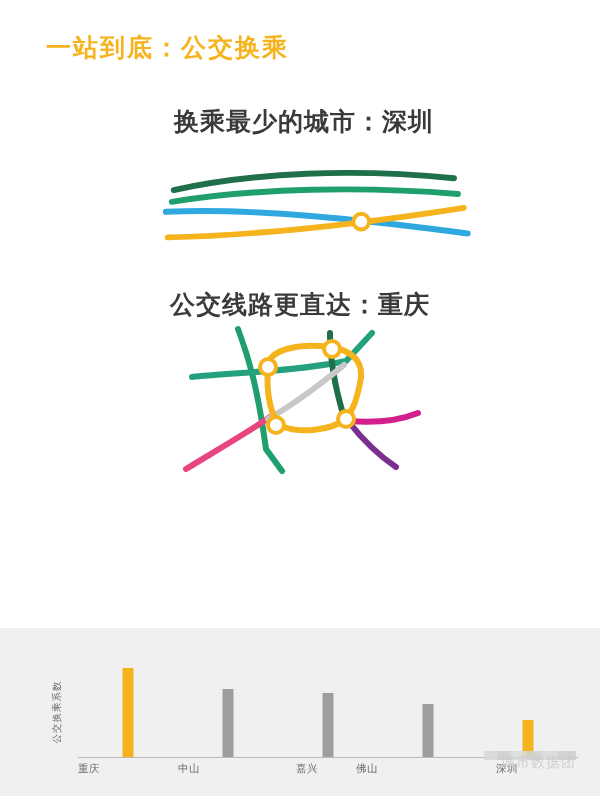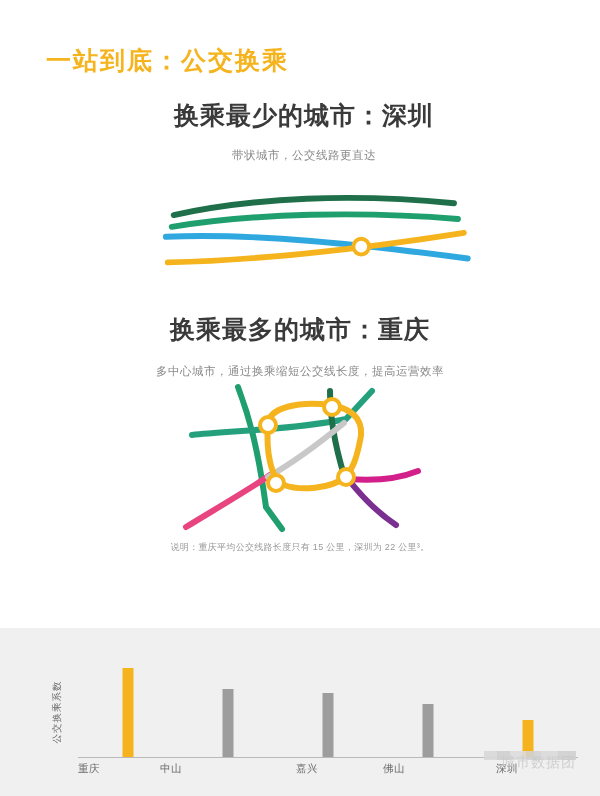--- a/index.html
+++ b/index.html
@@ -8,35 +8,35 @@
     width: 600px;
     height: 796px;
     background: #ffffff;
     font-family: "Liberation Sans", "DejaVu Sans", sans-serif;
     overflow: hidden;
     position: relative;
   }
 
   
   .header {
-    padding: 45px 0 0 46px;
+    padding: 32px 0 0 46px;
   }
   .header-title {
     font-size: 25px;
     font-weight: bold;
     color: #f5b31d;
     letter-spacing: 2px;
     line-height: 1.2;
   }
 
   
   .section {
     text-align: center;
   }
-  .sec1 { margin-top: 24px; padding-left: 8px; }
+  .sec1 { margin-top: 43px; padding-left: 8px; }
   .section-title {
     font-size: 25px;
     font-weight: bold;
     color: #3a3a3a;
     letter-spacing: 1px;
   }
   .section-sub {
     font-size: 11.5px;
     color: #8a8a8a;
     margin-top: 16px;
@@ -150,41 +150,39 @@
 </style>
 </head>
 <body>
 
 <div class="header">
   <div class="header-title">一站到底：公交换乘</div>
 </div>
 
 <div class="section sec1">
   <div class="section-title">换乘最少的城市：深圳</div>
-  <div class="section-sub">带状城市，公交线路更直达</div>
 
   <svg class="diagram" width="600" height="110" viewBox="0 0 600 110" aria-hidden="true">
     <g fill="none" stroke-linecap="round">
 
       <path d="M168,52 C250,34 350,30 452,40" stroke="#1f6f4a" stroke-width="6"></path>
 
       <path d="M166,64 C250,50 360,48 456,56" stroke="#1f9e6e" stroke-width="6"></path>
 
       <path d="M160,74 C250,70 360,82 466,96" stroke="#2fa8e0" stroke-width="6"></path>
 
       <path d="M162,100 C250,98 360,86 462,70" stroke="#f5b41d" stroke-width="6"></path>
 
       <circle cx="358" cy="84" r="8" fill="#ffffff" stroke="#f5b41d" stroke-width="4"></circle>
     </g>
   </svg>
 </div>
 
 <div class="section sec2">
-  <div class="section-title">换乘最多的城市：重庆</div>
-  <div class="section-sub">多中心城市，通过换乘缩短公交线长度，提高运营效率</div>
+  <div class="section-title">公交线路更直达：重庆</div>
 
   <svg class="diagram" width="600" height="160" viewBox="0 0 600 160" aria-hidden="true">
     <g fill="none" stroke-linecap="round">
 
       <path d="M238,8 C250,40 258,70 266,128 L282,150" stroke="#1f9e6e" stroke-width="6"></path>
       <path d="M192,56 C230,52 300,50 346,40 L372,12" stroke="#24a17c" stroke-width="6"></path>
       <path d="M330,12 C330,40 336,70 344,96" stroke="#1f6f4a" stroke-width="6"></path>
 
       <path d="M186,148 C212,132 250,110 270,96" stroke="#e8447f" stroke-width="6"></path>
       <path d="M348,100 C372,102 398,100 418,92" stroke="#d21f8a" stroke-width="6"></path>
@@ -196,21 +194,20 @@
                C356,82 352,90 346,98 C330,110 300,112 284,106
                C270,100 266,70 268,46 Z" stroke="#f5b41d" stroke-width="6"></path>
 
       <circle cx="268" cy="46" r="8" fill="#ffffff" stroke="#f5b41d" stroke-width="4"></circle>
       <circle cx="332" cy="28" r="8" fill="#ffffff" stroke="#f5b41d" stroke-width="4"></circle>
       <circle cx="346" cy="98" r="8" fill="#ffffff" stroke="#f5b41d" stroke-width="4"></circle>
       <circle cx="276" cy="104" r="8" fill="#ffffff" stroke="#f5b41d" stroke-width="4"></circle>
     </g>
   </svg>
 
-  <div class="note">说明：重庆平均公交线路长度只有 15 公里，深圳为 22 公里³。</div>
 </div>
 
 <div class="chart-panel">
   <div class="chart-area">
     <div class="yaxis-label">公交换乘系数</div>
 
 
     <div class="bars">
       <div class="bar-slot" style="left:0px">
           <div class="bar hl" id="b0" title="重庆 1.2" style="height: 83.3333%; background: rgb(245, 180, 29);"></div>
@@ -223,21 +220,21 @@
         </div>
       <div class="bar-slot" style="left:300px">
           <div class="bar" id="b3" title="佛山 1.1" style="height: 50%; background: rgb(157, 157, 157);"></div>
         </div>
       <div class="bar-slot" style="left:400px">
           <div class="bar hl" id="b4" title="深圳 1.055" style="height: 35%; background: rgb(245, 180, 29);"></div>
         </div>
     </div>
 
     <div class="xlabel" style="left:78px">重庆</div>
-    <div class="xlabel" style="left:160px">中山</div>
+    <div class="xlabel" style="left:178px">中山</div>
     <div class="xlabel" style="left:296px">嘉兴</div>
-    <div class="xlabel" style="left:383px">佛山</div>
+    <div class="xlabel" style="left:356px">佛山</div>
     <div class="xlabel" style="left:496px">深圳</div>
 
     <div class="watermark-bar"></div>
     <div class="watermark">城市数据团</div>
   </div>
 </div>
 
 </body></html>

